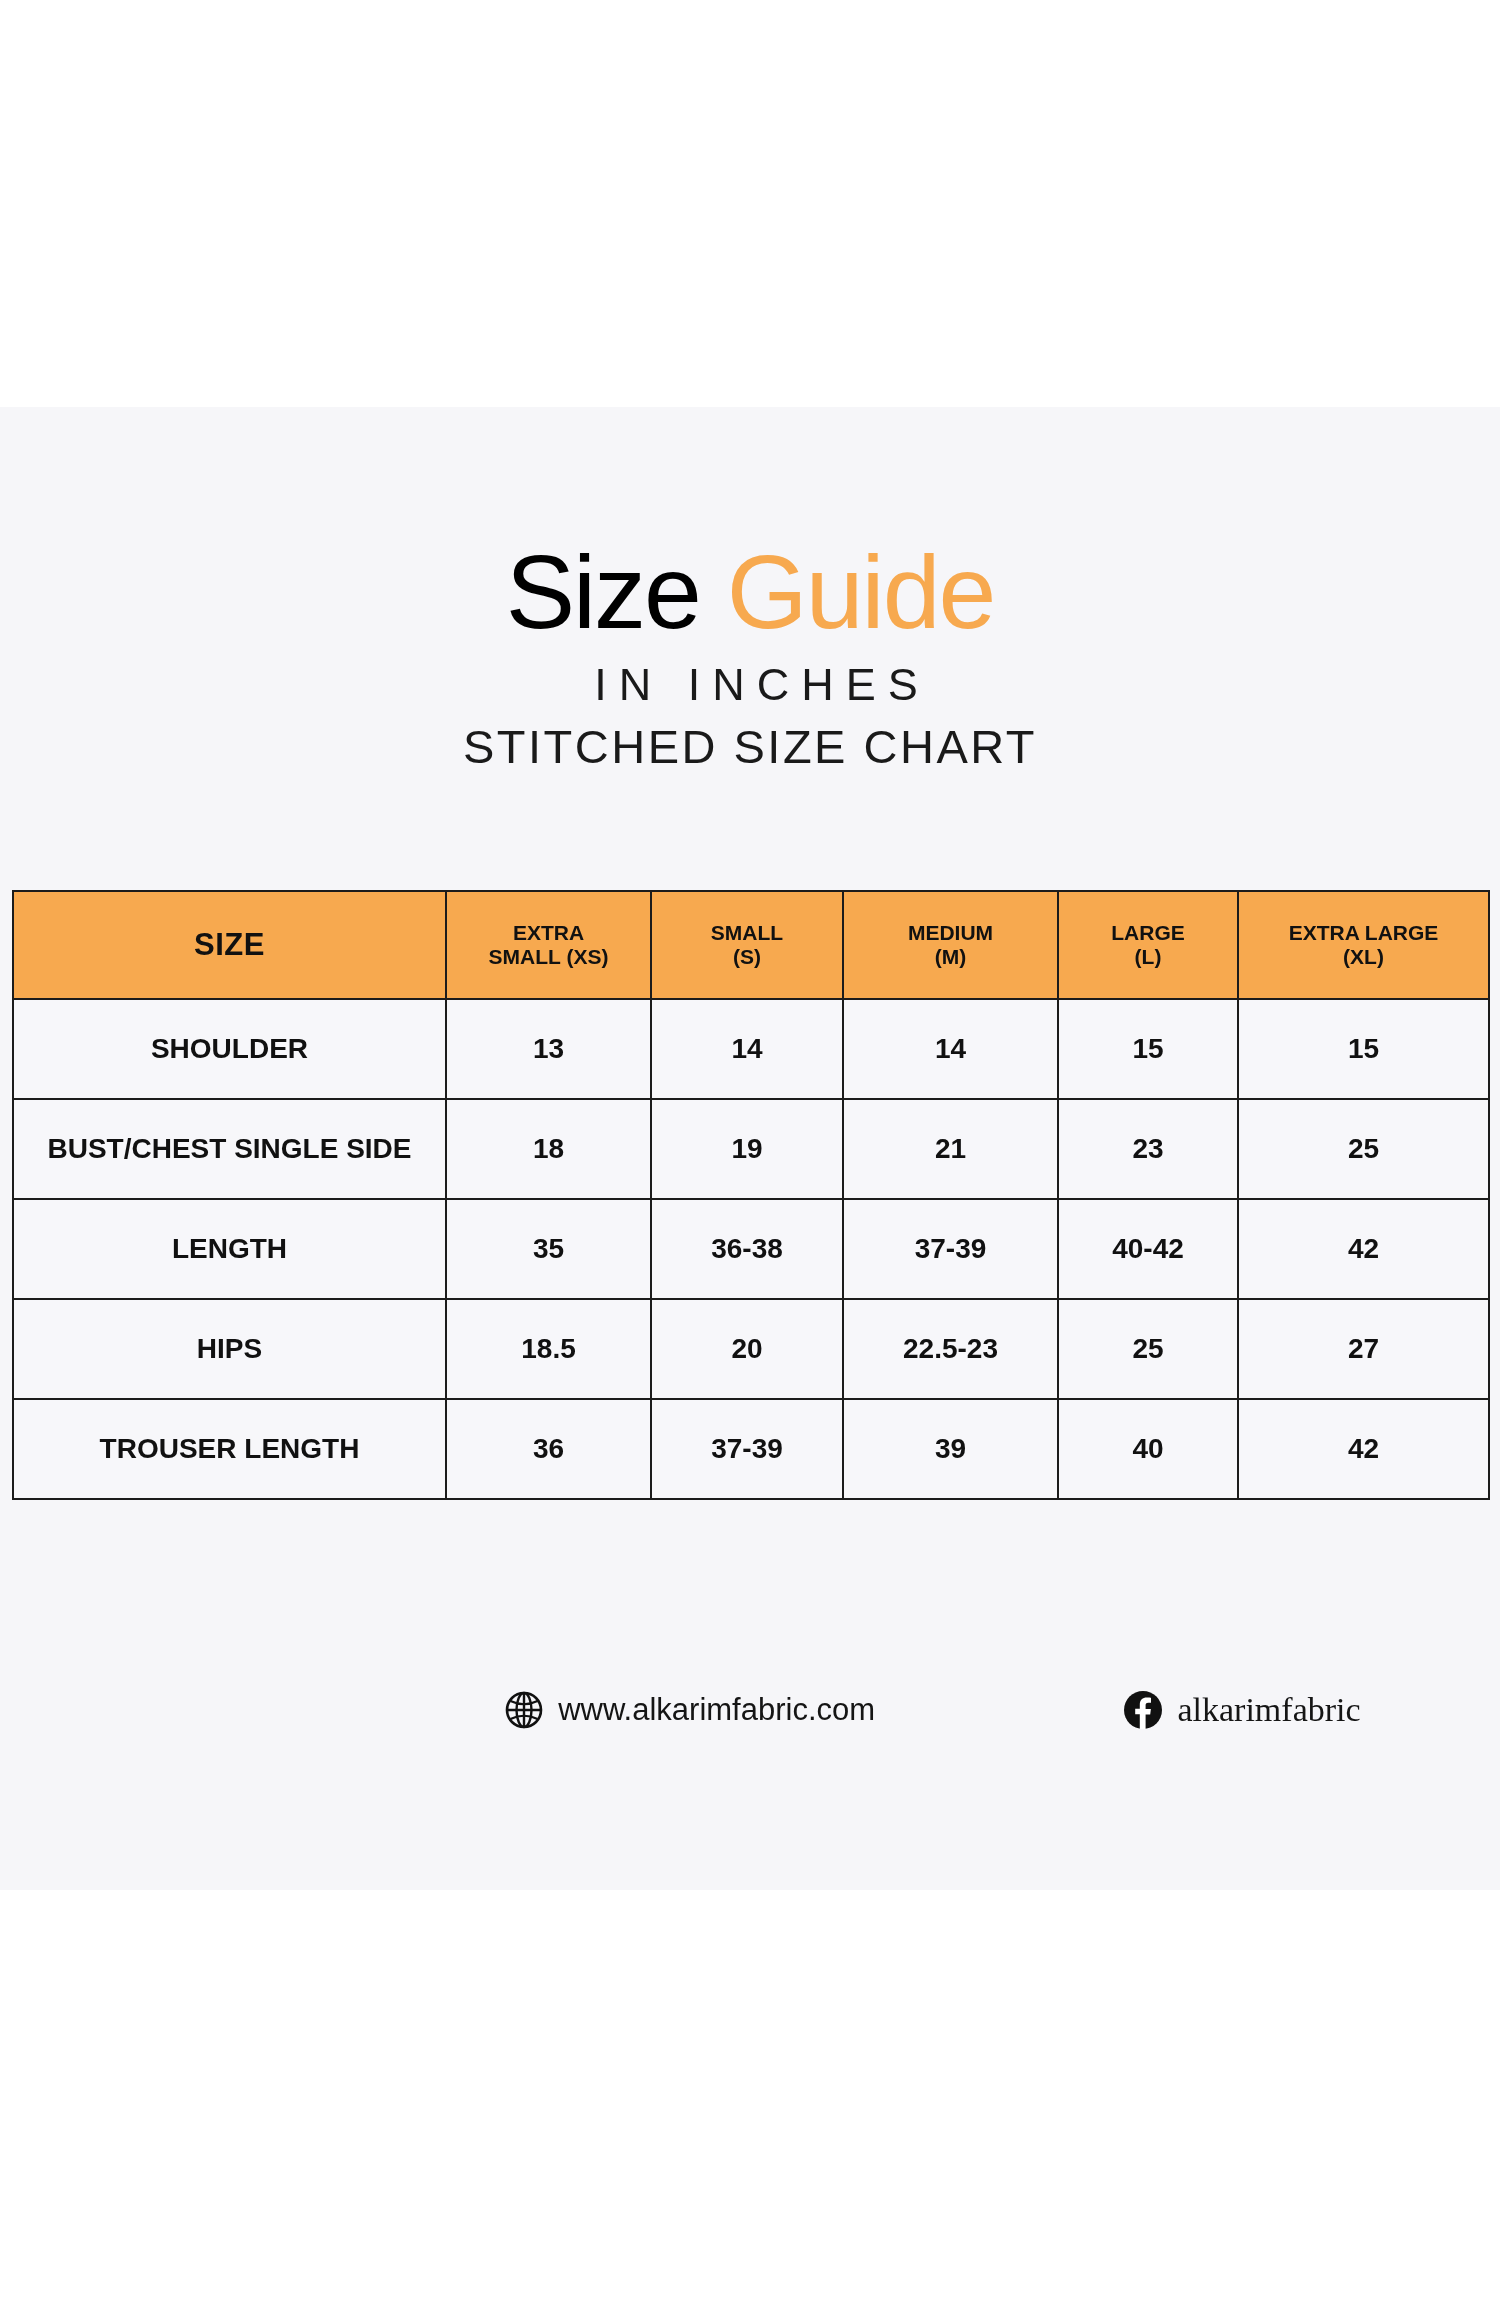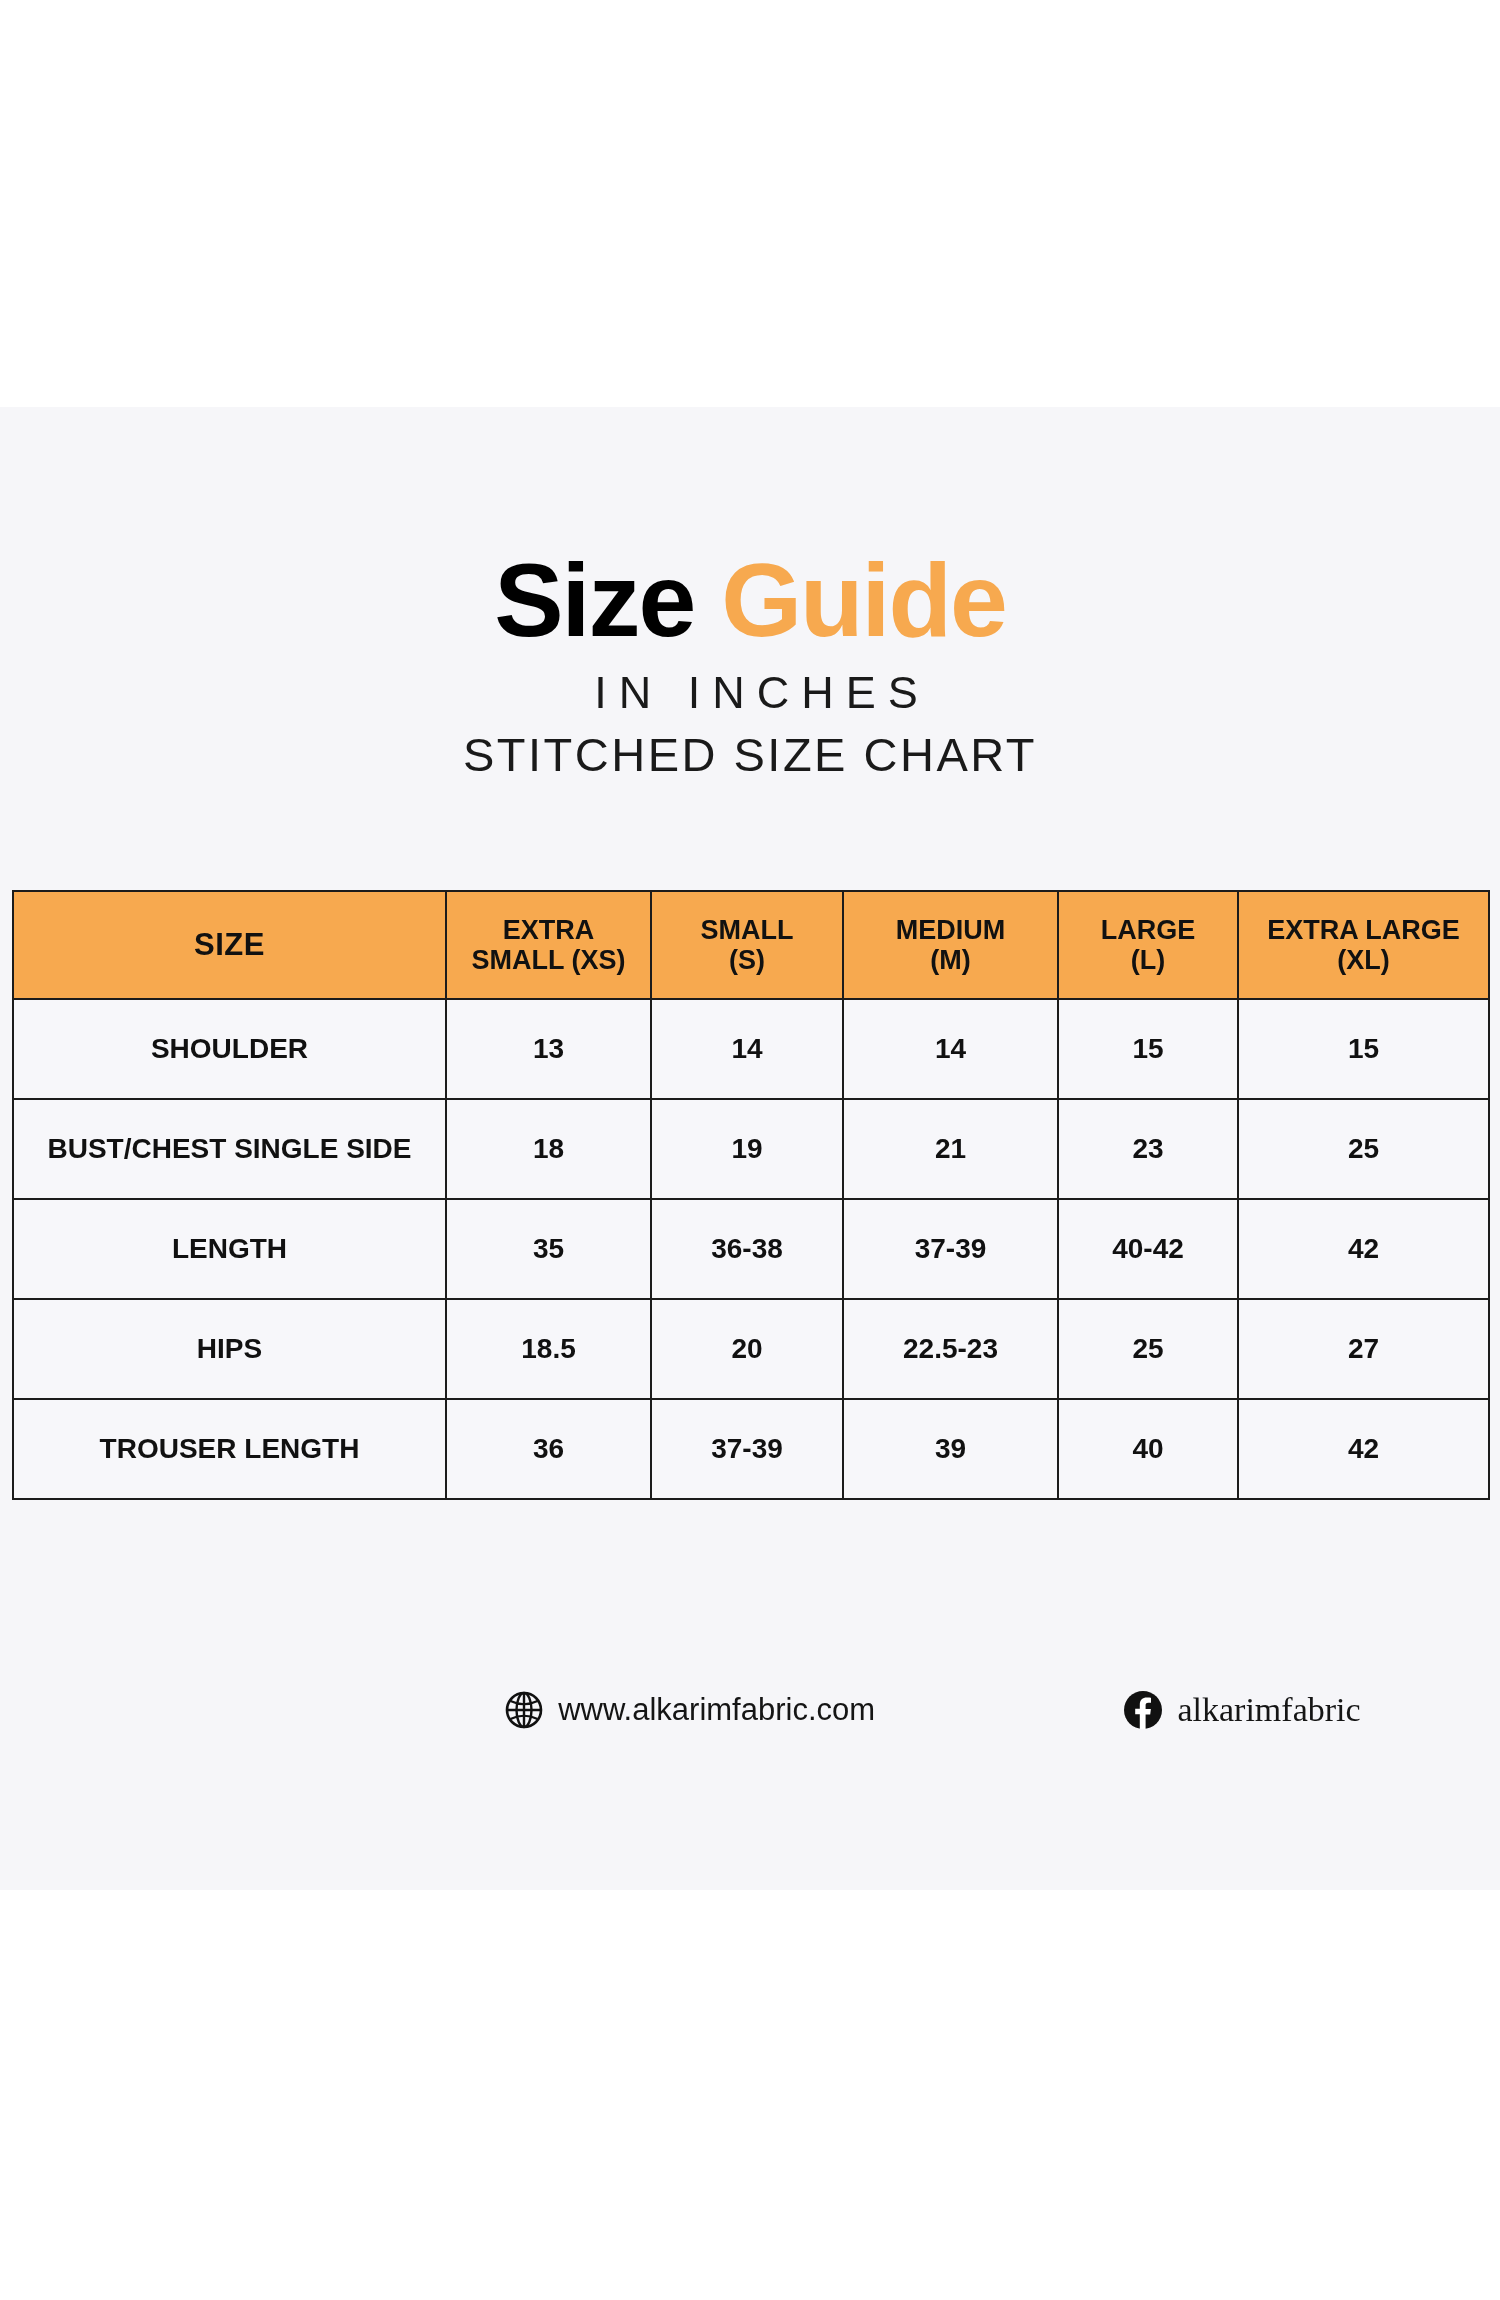--- a/index.html
+++ b/index.html
@@ -35,24 +35,24 @@
   
   .title-block {
     position: absolute;
     left: 0;
     top: 540px;
     width: 1500px;
     text-align: center;
   }
   .main-title {
     font-size: 104px;
-    font-weight: 700;
+    font-weight: 400;
     letter-spacing: -2px;
     line-height: 1.0;
-    margin: 8px;
+    margin: 0;
     white-space: nowrap;
   }
   .main-title .t-black { color: #000000; }
   .main-title .t-orange { color: #f7a94f; }
 
   .sub-title {
     margin: 18px 0 0 0;
     font-size: 45px;
     font-weight: 400;
     color: #1a1a1a;
@@ -83,21 +83,21 @@
   }
   table.size-table th,
   table.size-table td {
     border: 2px solid #1b1b1b;
     text-align: center;
     vertical-align: middle;
     color: #111111;
   }
   table.size-table thead th {
     background: #f7a94f;
-    font-size: 27px;
+    font-size: 21px;
     font-weight: 800;
     line-height: 1.12;
     height: 98px;
     padding: 4px 6px;
     letter-spacing: 0px;
   }
   table.size-table thead th.col-size {
     font-size: 31px;
     letter-spacing: 0.5px;
   }

